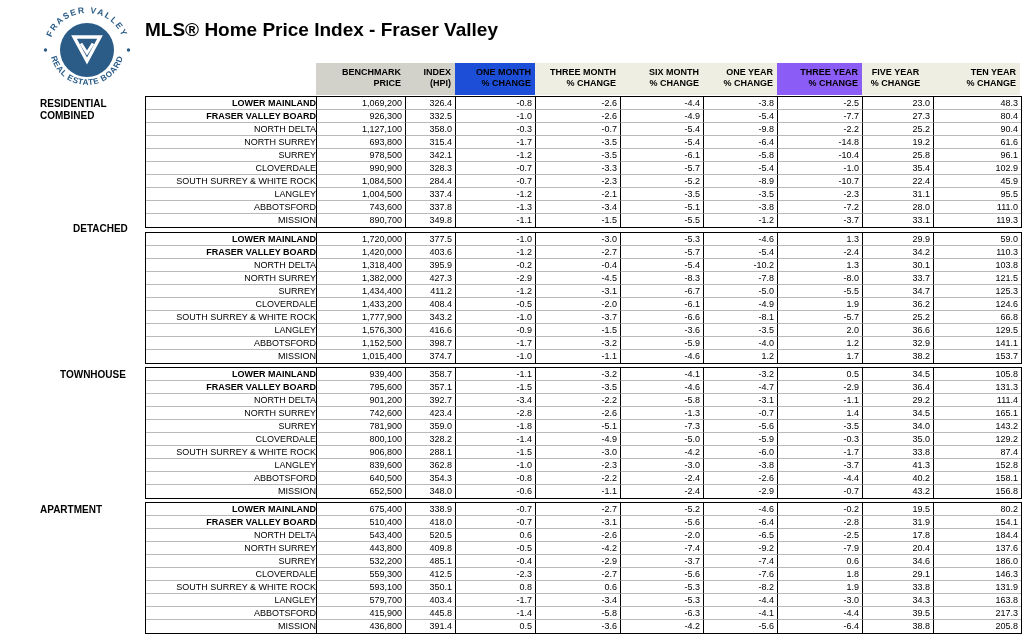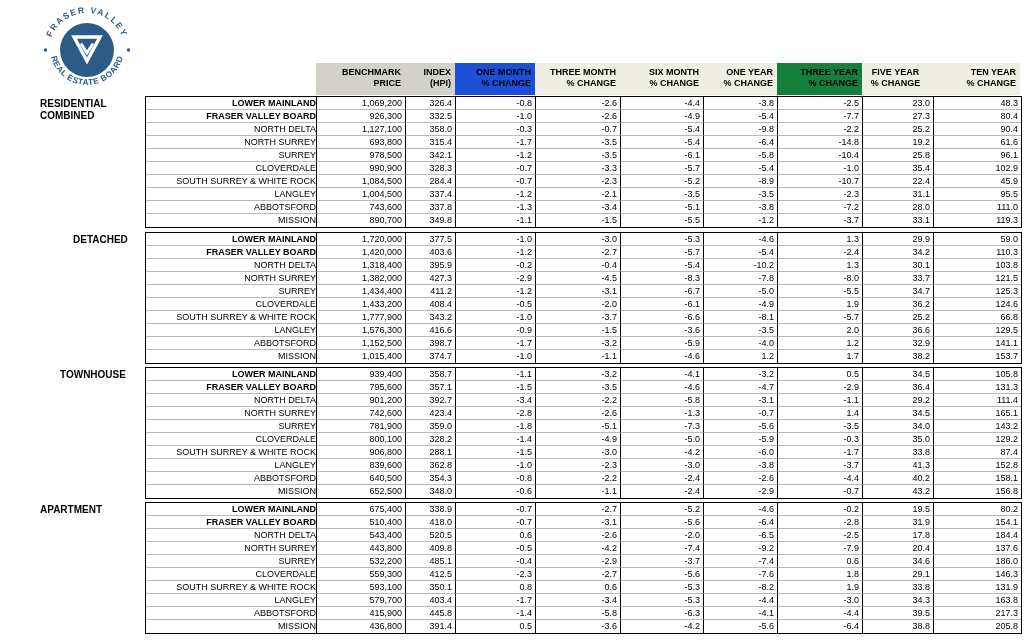--- a/index.html
+++ b/index.html
@@ -16,21 +16,21 @@
            grid-auto-rows:13px; border:1.5px solid var(--block-border); background:#fff; }
   .cell { font-size:9px; line-height:12.5px; white-space:nowrap; overflow:hidden;
           border-right:1px solid #000; border-bottom:1px solid var(--row-line); }
   .cell.name { padding-left:3px; text-align:right; }
   .cell.num  { padding-right:3px; text-align:right; }
   .cell.bold { font-weight:bold; }
   .cell:nth-child(10n) { border-right:none; }
   .cell:nth-last-child(-n+10) { border-bottom:none; }
   .section-label { position:absolute; left:40px; width:102px; font-weight:bold; font-size:10px; line-height:12px; }
   .b1 { top:96px; }  .l1 { top:98px; }
-  .b2 { top:232px; } .l2 { top:234px;padding-left:33px; }
+  .b2 { top:232px; } .l2 { top:223px;padding-left:33px; }
   .b3 { top:367px; } .l3 { top:369px;margin-left:20px; }
   .b4 { top:502px; } .l4 { top:504px; }
 </style>
 </head>
 <body>
 
 <div class="page" style="--row-line: #b9b9b9; --block-border: #000000;">
 
   <svg class="logo" viewBox="0 0 100 90">
     <defs>
@@ -46,20 +46,21 @@
       <textPath href="#arcTop" startOffset="50%" text-anchor="middle">FRASER VALLEY</textPath>
     </text>
     <text font-size="8.2" font-weight="bold" letter-spacing="0.6" style="fill:var(--logo-blue)">
       <textPath href="#arcBot" startOffset="50%" text-anchor="middle">REAL ESTATE BOARD</textPath>
     </text>
     <circle cx="8.5" cy="45" r="1.7" style="fill:var(--logo-blue)"></circle>
     <circle cx="91.5" cy="45" r="1.7" style="fill:var(--logo-blue)"></circle>
   </svg>
 
   <div class="title-wrap">
+    <div>MLS® Home Price Index - Fraser Valley</div>
   </div>
 
   <div class="header-row">
       <div class="hcell blank"></div>
       <div class="hcell" style="background: rgb(210, 210, 203);">
         <div>BENCHMARK</div>
         <div>PRICE</div>
       </div>
       <div class="hcell" style="background: rgb(210, 210, 203);">
         <div>INDEX</div>
@@ -74,21 +75,21 @@
         <div>% CHANGE</div>
       </div>
       <div class="hcell" style="background: rgb(238, 239, 226);">
         <div>SIX MONTH</div>
         <div>% CHANGE</div>
       </div>
       <div class="hcell" style="background: rgb(238, 239, 226);">
         <div>ONE YEAR</div>
         <div>% CHANGE</div>
       </div>
-      <div class="hcell" style="background: #15803d;">
+      <div class="hcell" style="background: #8b5cf6;">
         <div>THREE YEAR</div>
         <div>% CHANGE</div>
       </div>
       <div class="hcell" style="background: rgb(238, 239, 226); text-align: center;">
         <div>FIVE YEAR</div>
         <div>% CHANGE</div>
       </div>
       <div class="hcell" style="background: rgb(238, 239, 226);">
         <div>TEN YEAR</div>
         <div>% CHANGE</div>

